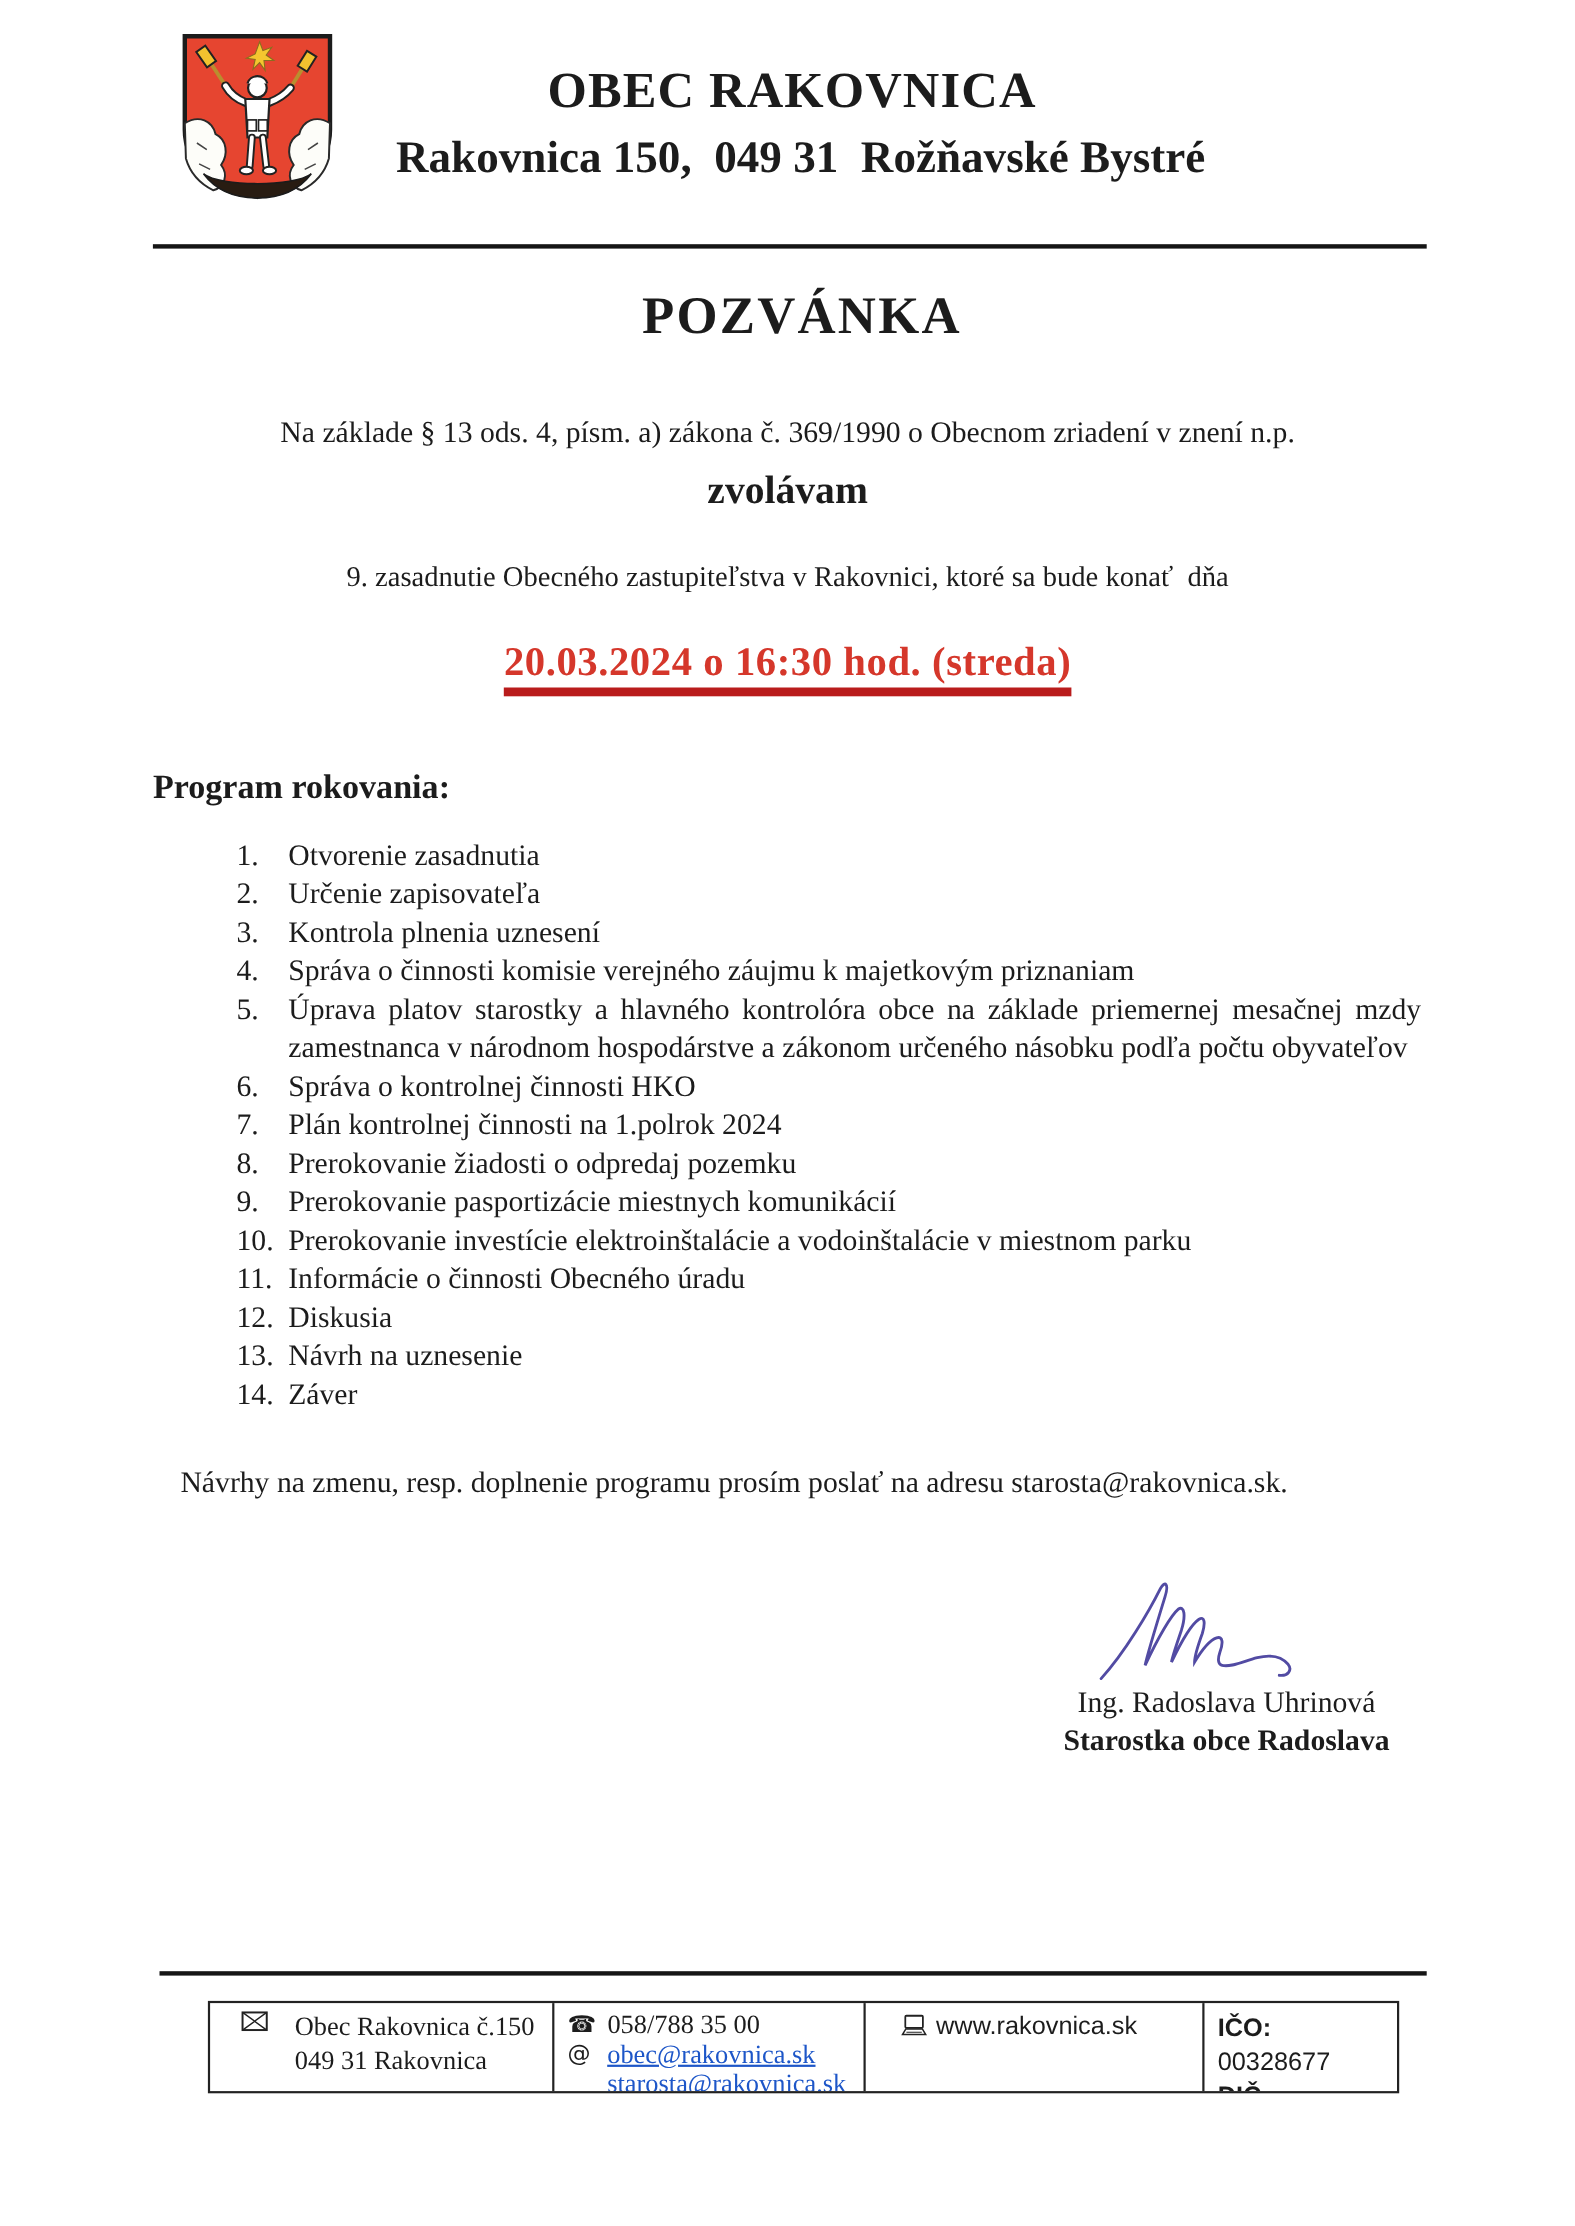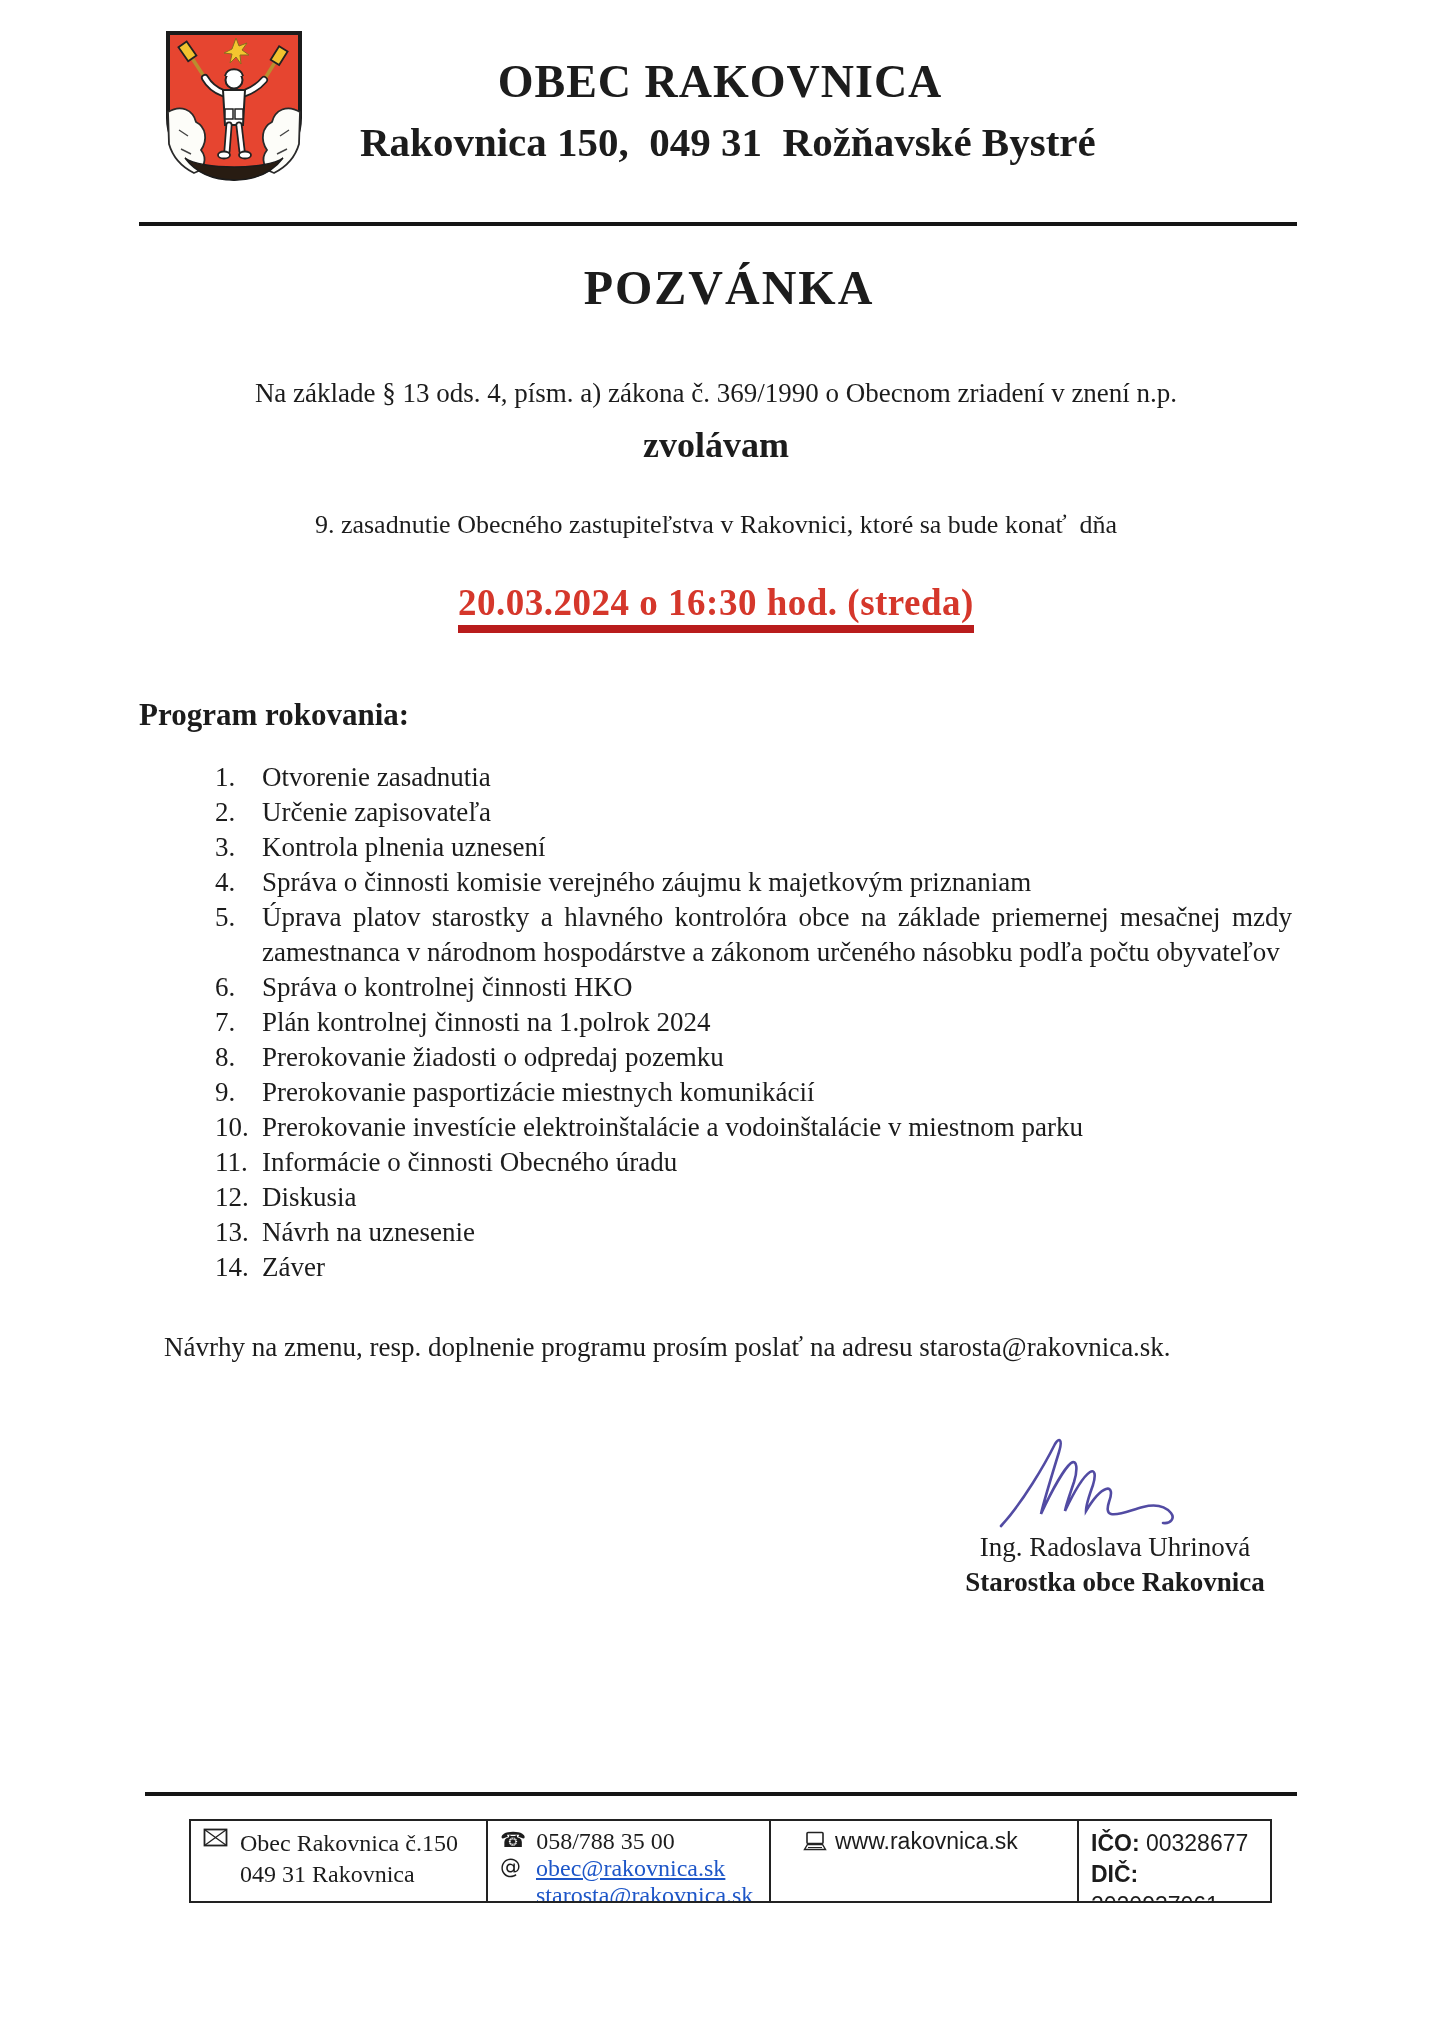--- a/index.html
+++ b/index.html
@@ -36,21 +36,21 @@
   #signatory{top:1530px;left:890px;width:450px;text-align:center;font-size:27px;line-height:35px;}
   #signatory-role{font-weight:bold;}
   
   #rule-bottom{top:1792px;left:145px;width:1152px;}
   #footer-table{
     top:1819px;left:189px;width:1083px;height:84px;
     border:2px solid #222;display:flex;box-sizing:border-box;font-size:24px;
   }
   .f-cell{box-sizing:border-box;padding:7px 10px 4px 12px;border-right:2px solid #222;overflow:hidden;}
   .f-cell:last-child{border-right:none;}
-  #f-address{flex:0 0 297px;display:flex;gap:12px;}
+  #f-address{flex:0 0 297px;display:flex;gap:24px;margin-left:16px;}
   #f-phone{flex:0 0 283px;}
   #f-web{flex:0 0 308px;font-family:"Liberation Sans","DejaVu Sans",sans-serif;font-size:23px;display:flex;gap:8px;align-items:flex-start;padding-left:32px;}
   #f-ids{flex:1 1 auto;font-family:"Liberation Sans","DejaVu Sans",sans-serif;font-size:23px;line-height:31px;}
   .f-lines{line-height:31px;}
   .f-row{display:flex;align-items:flex-start;gap:10px;line-height:26px;margin-bottom:1px;}
   .f-row .glyph{flex:0 0 26px;font-family:"DejaVu Sans",sans-serif;font-size:21px;line-height:24px;}
   .email-link{color:#1d56c8;text-decoration:underline;}
   .email-indent{margin-left:36px;}
   .id-label{font-weight:bold;}
   .icon-svg{display:block;}
@@ -171,21 +171,21 @@
 
   <svg id="signature-image" class="abs" viewBox="0 0 185 112" aria-hidden="true">
     <path d="M6,98 C28,74 50,36 60,16 C64,9 68,11 64,24 C56,50 48,76 46,86
              C58,60 70,40 76,35 C82,31 83,41 79,54 C75,66 71,77 70,83
              C79,64 89,48 95,44 C100,41 101,47 98,57 C94,68 91,77 91,83
              C97,73 105,63 111,61 C117,59 117,66 114,74 C112,80 112,85 116,86
              C124,88 136,82 148,79 C160,76 170,78 176,85 C180,90 176,96 168,95" fill="none" stroke="#524ba3" stroke-width="2.6" stroke-linecap="round"></path>
   </svg>
   <div id="signatory" class="abs">
     <div id="signatory-name">Ing. Radoslava Uhrinová</div>
-    <div id="signatory-role">Starostka obce Rakovnica</div>
+    <div id="signatory-role">Starostka obce Radoslava</div>
   </div>
 
   <div id="rule-bottom" class="abs rule"></div>
   <div id="footer-table" class="abs">
 
     <div id="f-address" class="f-cell">
       <svg class="icon-svg" width="25" height="19" viewBox="0 0 25 19" aria-hidden="true">
         <rect x="1.5" y="1.5" width="22" height="16" fill="none" stroke="#222" stroke-width="1.8"></rect>
         <path d="M1.5,1.5 L23.5,17.5 M23.5,1.5 L1.5,17.5" stroke="#222" stroke-width="1.3"></path>
       </svg>

